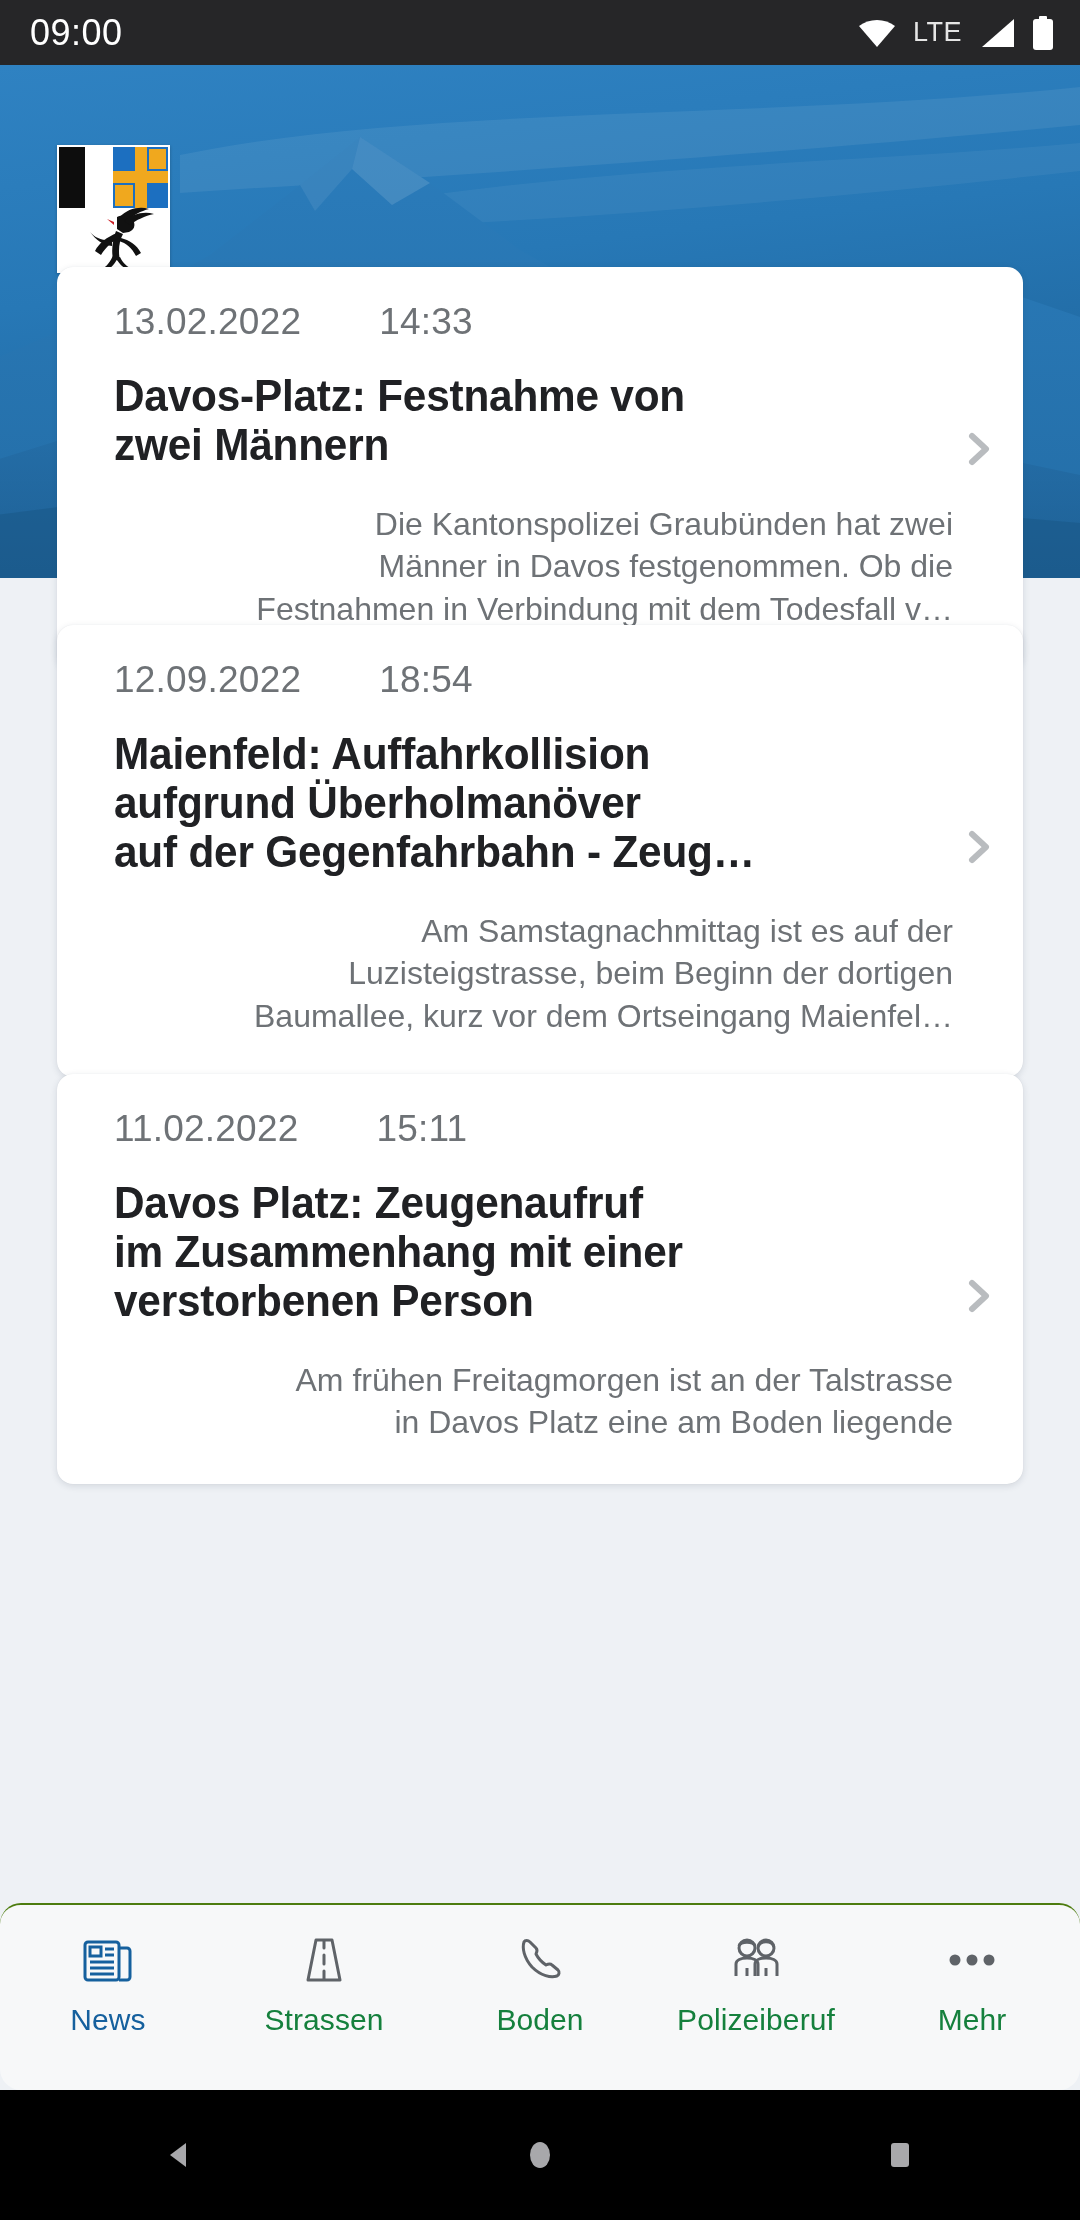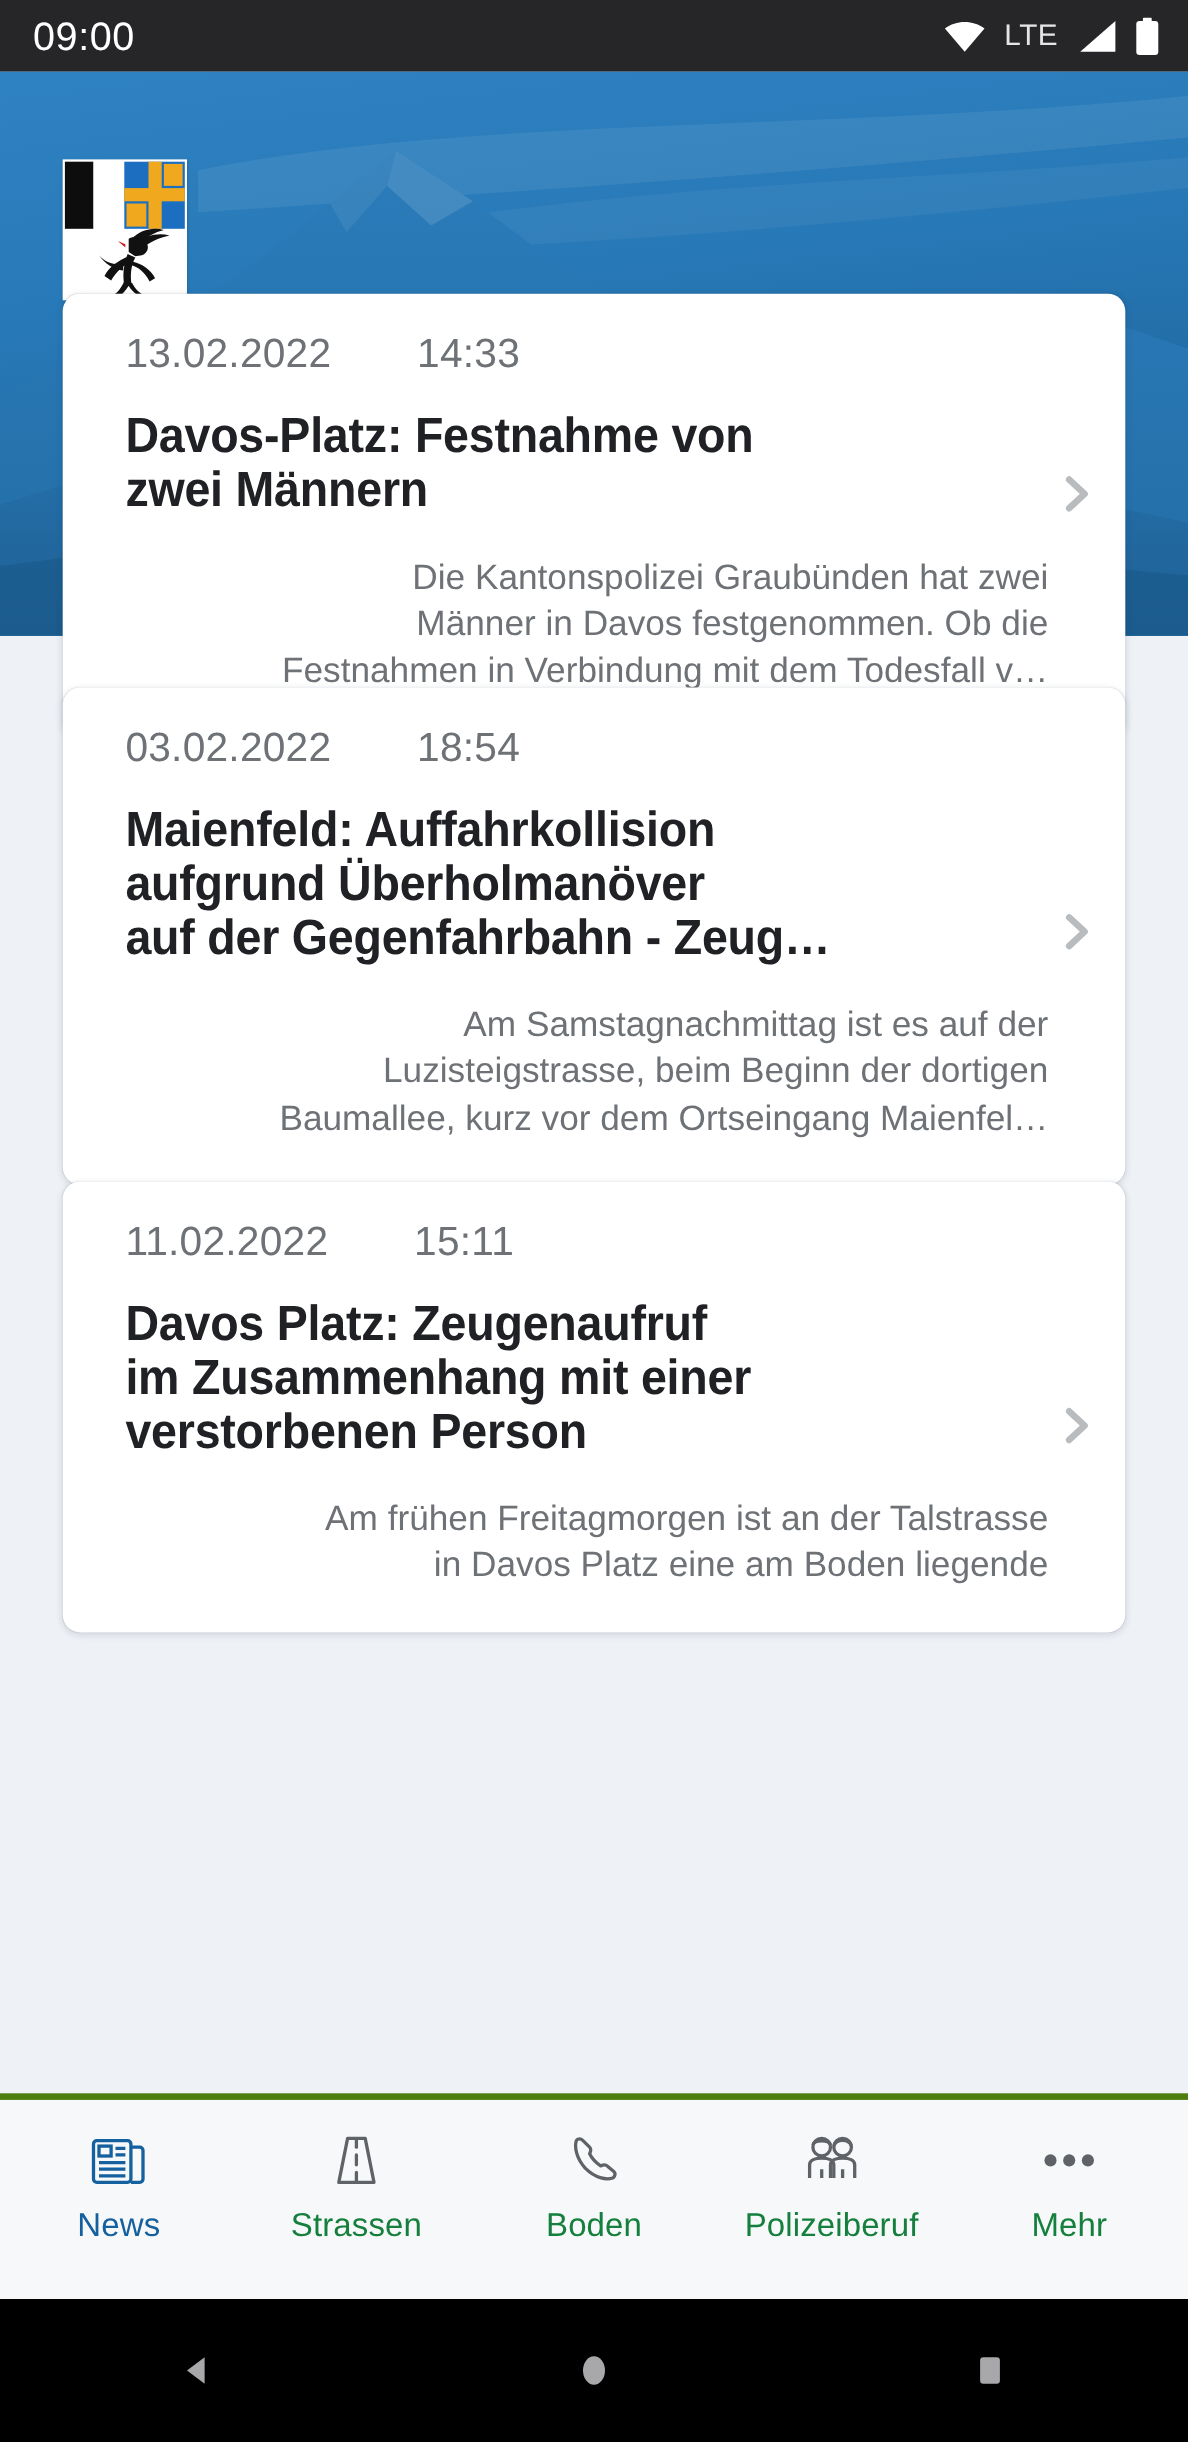--- a/index.html
+++ b/index.html
@@ -105,23 +105,24 @@
     position: absolute;
     right: 22px;
     width: 44px; height: 44px;
   }
 
   
   #tabbar {
     position: absolute; left: 0; top: 1903px;
     width: 1080px; height: 187px;
     background: #f7f8f9;
-    border-top: 6px solid #4d7c0f;
+    border-top: 2px solid #4d7c0f;
     display: flex; align-items: flex-start;
     z-index: 30;
+    border-radius: 21px;
   }
   .tab {
     flex: 1 1 0;
     display: flex; flex-direction: column;
     align-items: center;
     padding-top: 26px;
     cursor: pointer;
   }
   .tab-icon { height: 58px; display: flex; align-items: center; justify-content: center; }
   .tab-label {
@@ -242,21 +243,21 @@
 Festnahmen in Verbindung mit dem Todesfall v…</div>
         <svg class="chevron" style="top:160px;" viewBox="0 0 44 44">
           <path d="M15 9 L29 22 L15 35" fill="none" stroke="#b9bcbf" stroke-width="6" stroke-linecap="round" stroke-linejoin="round"></path>
         </svg>
       </div>
     </div>
 
     <div class="card" style="top:560px;">
       <div class="card-inner">
         <div class="meta-row">
-          <span>03.02.2022</span>
+          <span>12.09.2022</span>
           <span class="meta-time">18:54</span>
         </div>
         <div class="headline">Maienfeld: Auffahrkollision
 aufgrund Überholmanöver
 auf der Gegenfahrbahn - Zeug…</div>
         <div class="summary">Am Samstagnachmittag ist es auf der
 Luzisteigstrasse, beim Beginn der dortigen
 Baumallee, kurz vor dem Ortseingang Maienfel…</div>
         <svg class="chevron" style="top:200px;" viewBox="0 0 44 44">
           <path d="M15 9 L29 22 L15 35" fill="none" stroke="#b9bcbf" stroke-width="6" stroke-linecap="round" stroke-linejoin="round"></path>

